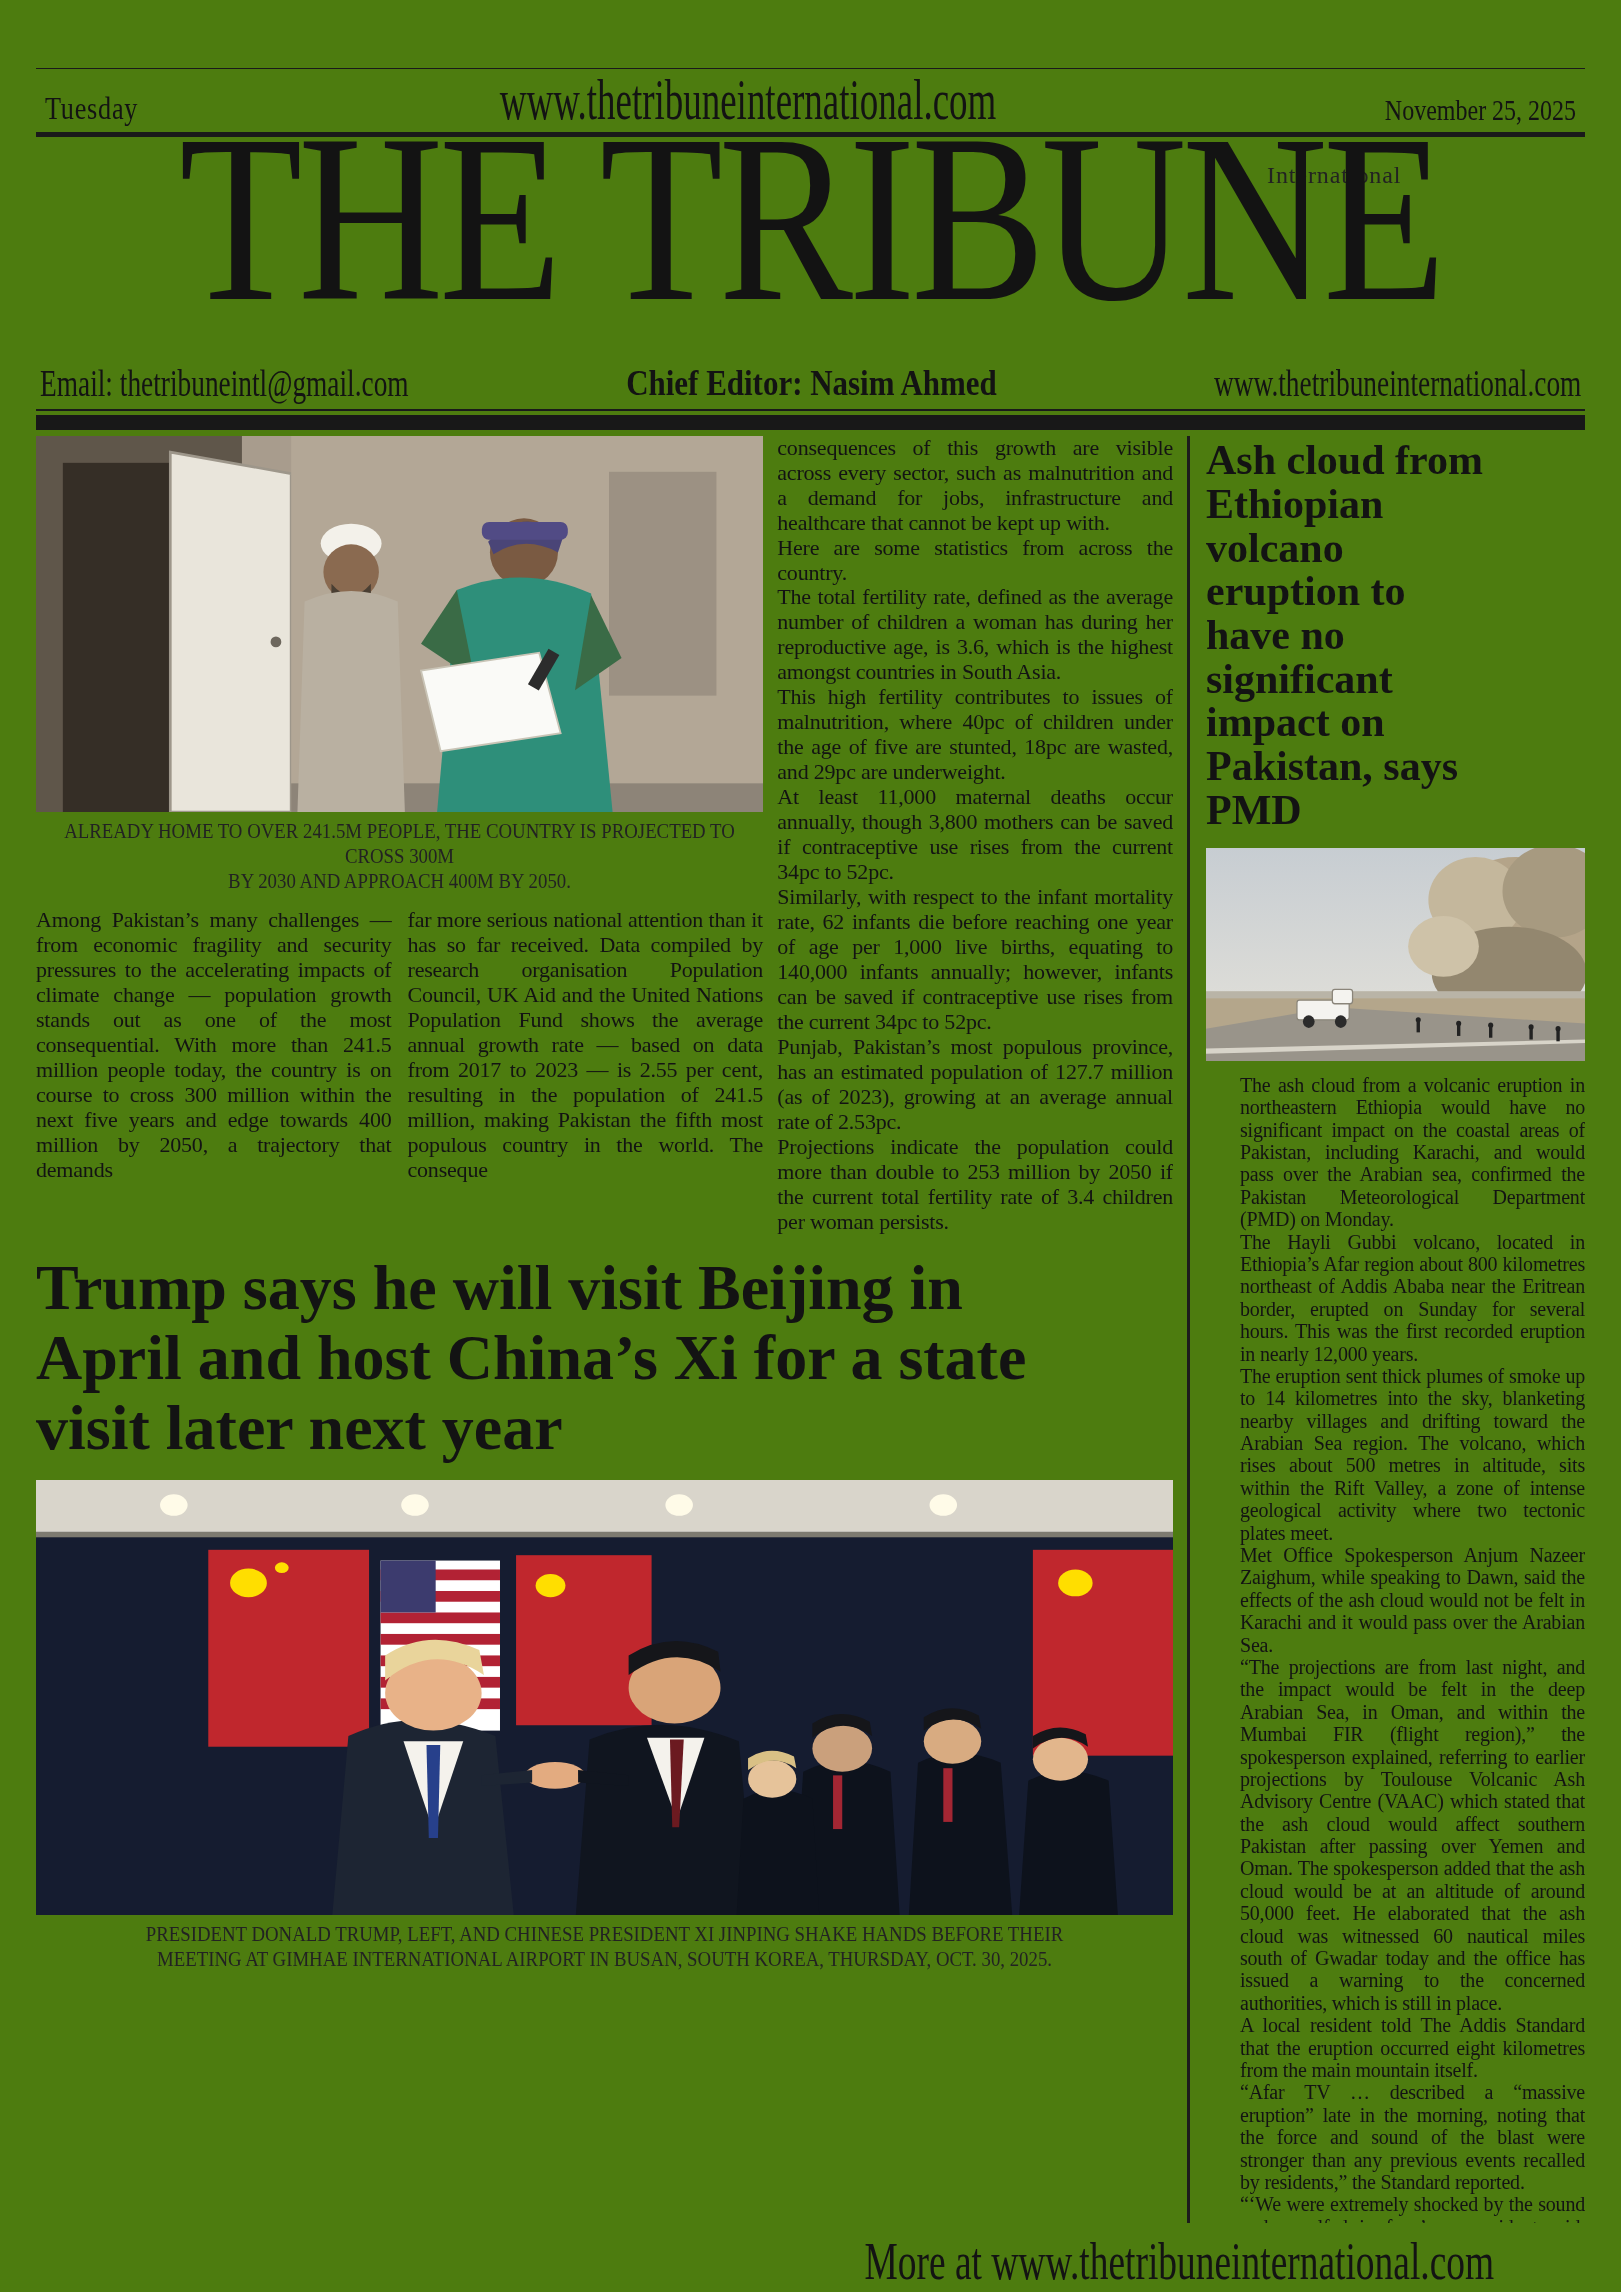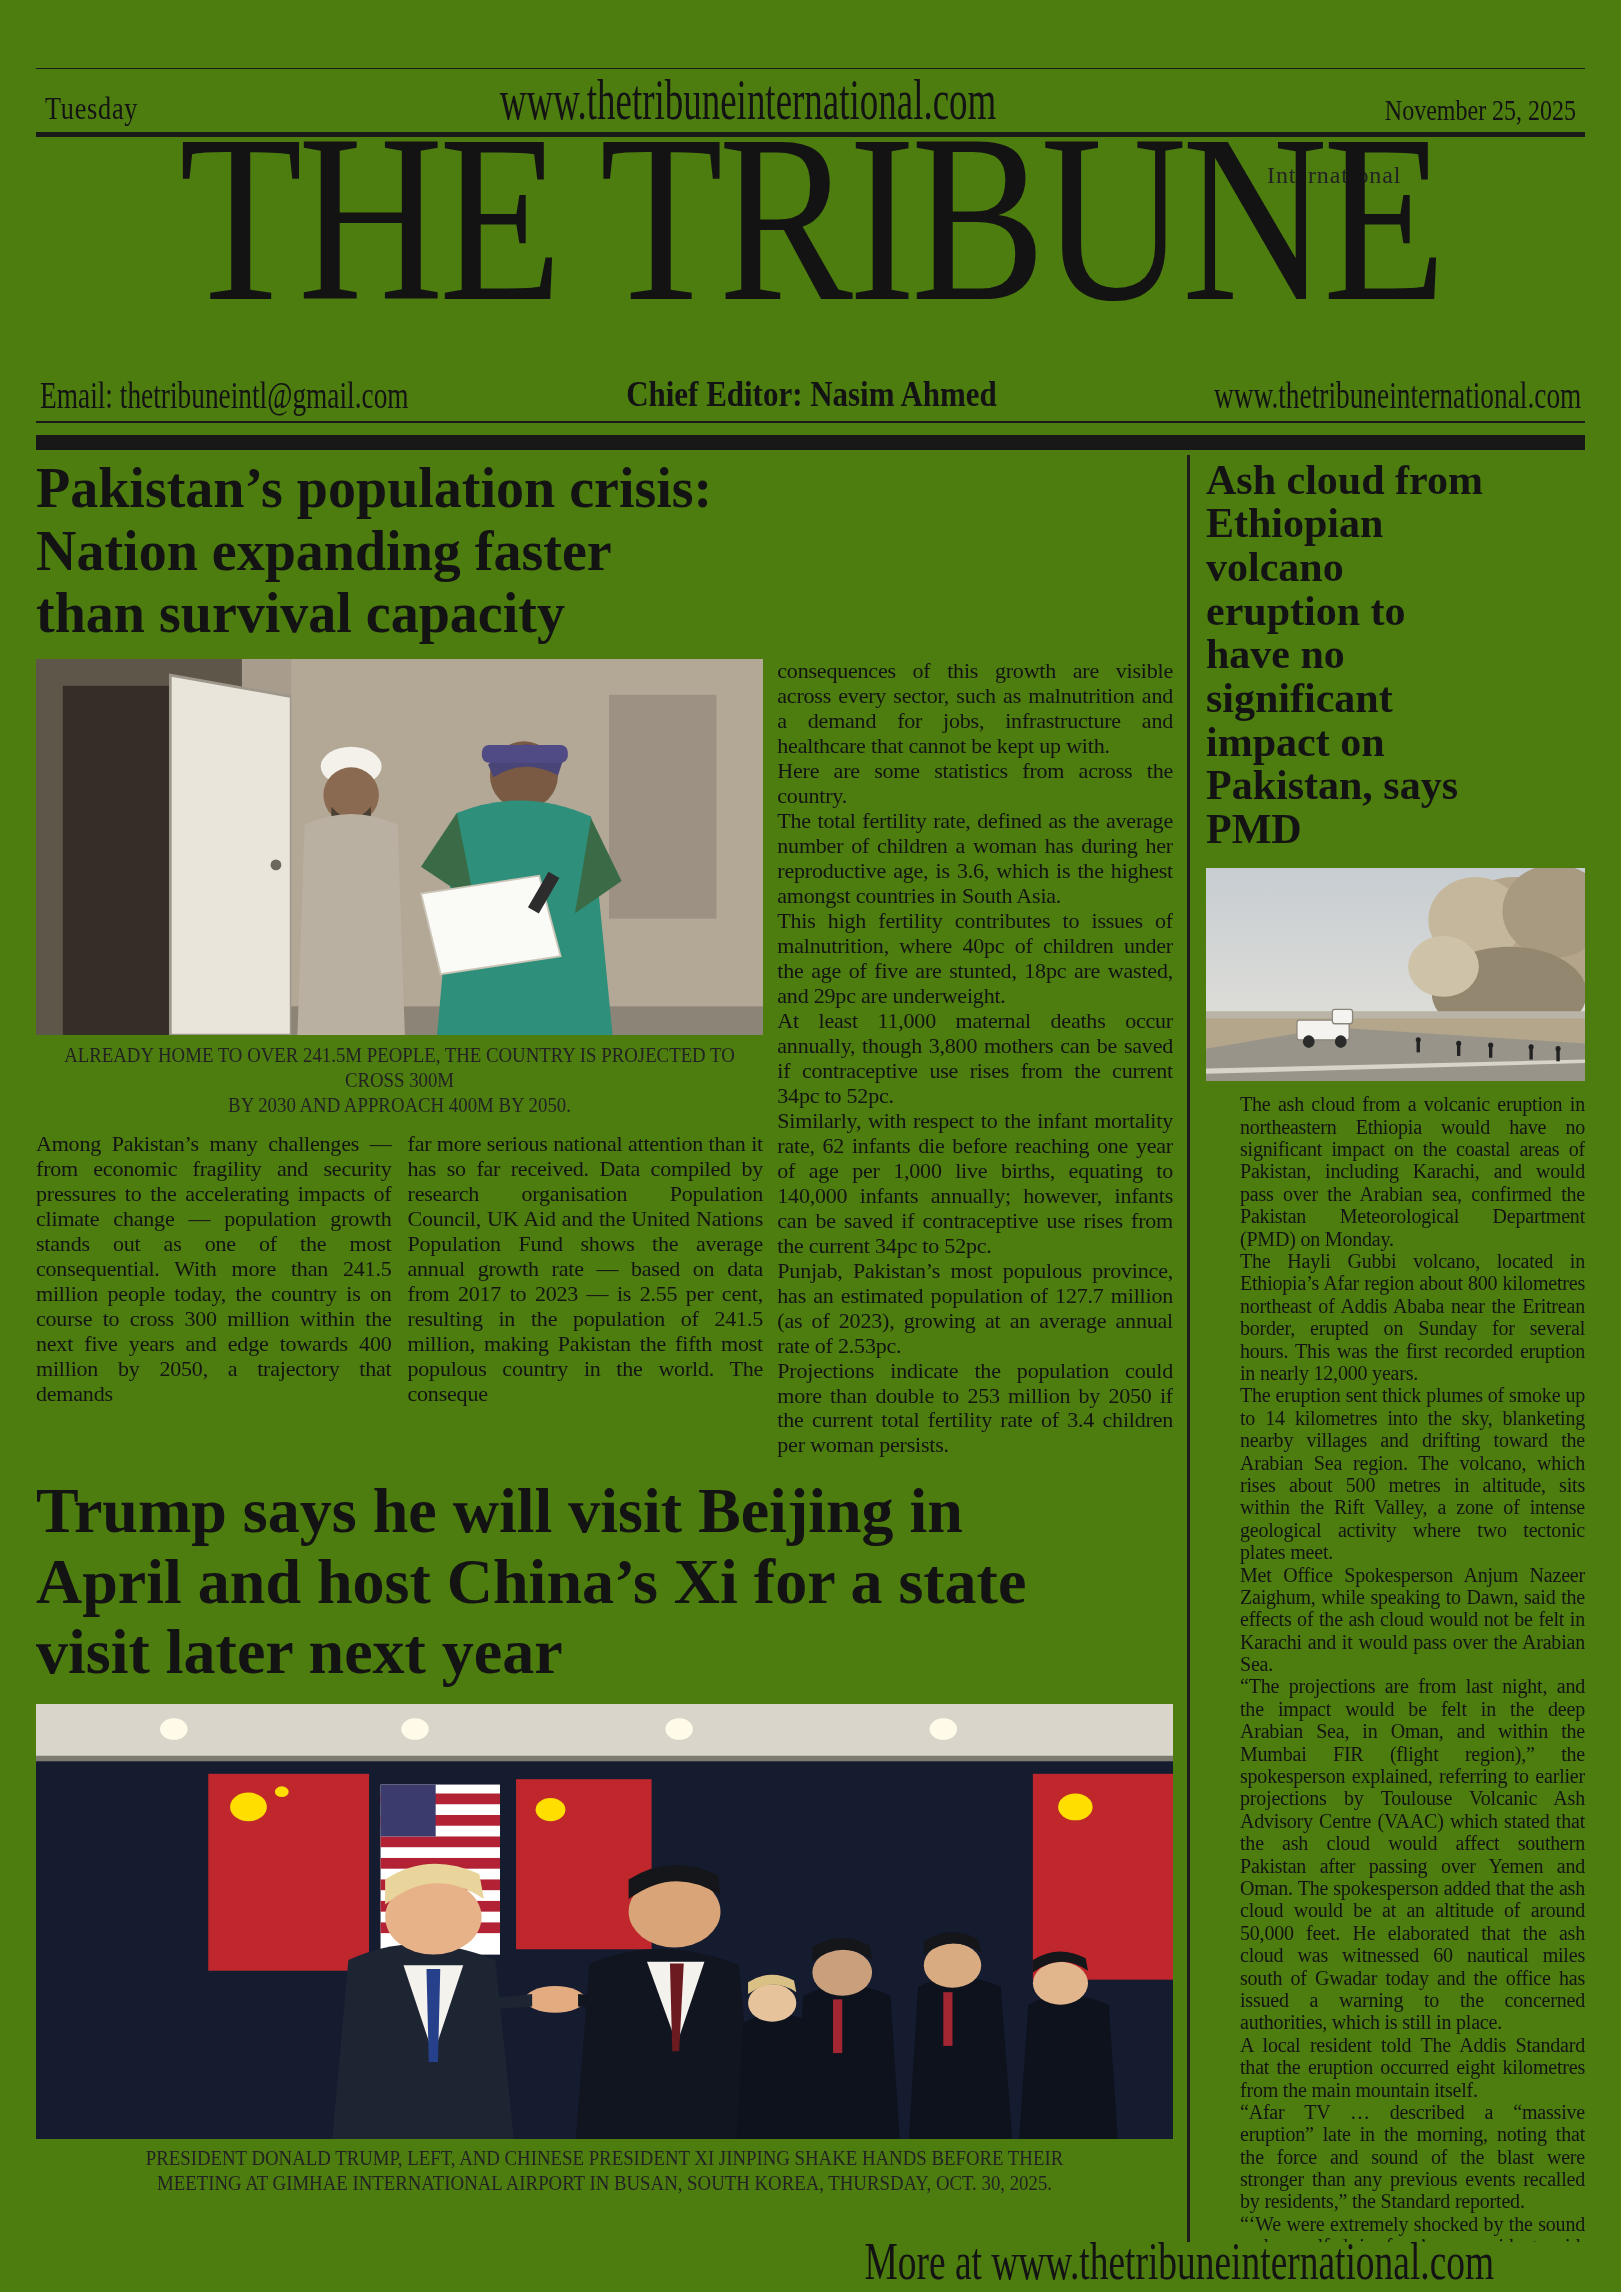--- a/index.html
+++ b/index.html
@@ -20,22 +20,22 @@
   
   .masthead{position:relative;height:224px;margin:0 36px;text-align:center;}
   .edition{position:absolute;top:25px;left:1231px;font-size:24px;letter-spacing:0.9px;color:#222;}
   .masthead-title{
     position:absolute;left:0;right:0;top:-39px;
     font-size:240px;line-height:1;white-space:nowrap;
     transform:scaleX(.84);transform-origin:center top;letter-spacing:-5.4px;
   }
   
   .contactbar{
-    display:flex;justify-content:space-between;align-items:flex-start;
-    margin:12px 36px;padding:0 3.6px 3.6px 3.6px;border-bottom:2.7px solid #1a1a1a;gap:31px;
+    display:flex;justify-content:space-between;align-items:center;
+    margin:0 36px;padding:0 3.6px 3.6px 3.6px;border-bottom:2.7px solid #1a1a1a;gap:31px;
   }
   .contactbar .email,.contactbar .c-url{font-size:38px;transform:scaleX(.72);display:inline-block;white-space:nowrap;}
   .contactbar .email{transform-origin:left bottom;}
   .contactbar .c-url{transform-origin:right bottom;}
   .contactbar .editor{font-size:36px;font-weight:bold;transform:scaleX(.86);transform-origin:center bottom;display:inline-block;white-space:nowrap;}
   .black-rule{height:15px;background:#181818;margin:4.5px 36px 0 36px;}
   
   .main{display:flex;margin:5.4px 36px 0 36px;height:1787px;}
   .left-col{width:1137px;padding-right:14.3px;overflow:hidden;}
   .v-divider{width:2.7px;background:#1c1c1c;}
@@ -95,23 +95,20 @@
     <span class="email">Email: thetribuneintl@gmail.com</span>
     <span class="editor">Chief Editor: Nasim Ahmed</span>
     <span class="c-url">www.thetribuneinternational.com</span>
   </div>
   <div class="black-rule"></div>
 
   <div class="main">
 
     <div class="left-col">
 
-      <h1 class="pak">Pakistan’s population crisis:
-Nation expanding faster
-than survival capacity</h1>
 
       <div class="pak-row">
         <div class="pak-left">
           <svg class="photo1" viewBox="0 0 812 420" preserveAspectRatio="none">
             <rect x="0" y="0" width="812" height="420" fill="#a89c8d"></rect>
             <rect x="0" y="0" width="230" height="420" fill="#5f564a"></rect>
             <rect x="30" y="30" width="150" height="390" fill="#352e26"></rect>
             <polygon points="150,18 285,42 285,420 150,420" fill="#e9e5db" stroke="#9d968a" stroke-width="3"></polygon>
             <circle cx="268" cy="230" r="6" fill="#6d675d"></circle>
             <rect x="285" y="0" width="527" height="420" fill="#b3a796"></rect>

